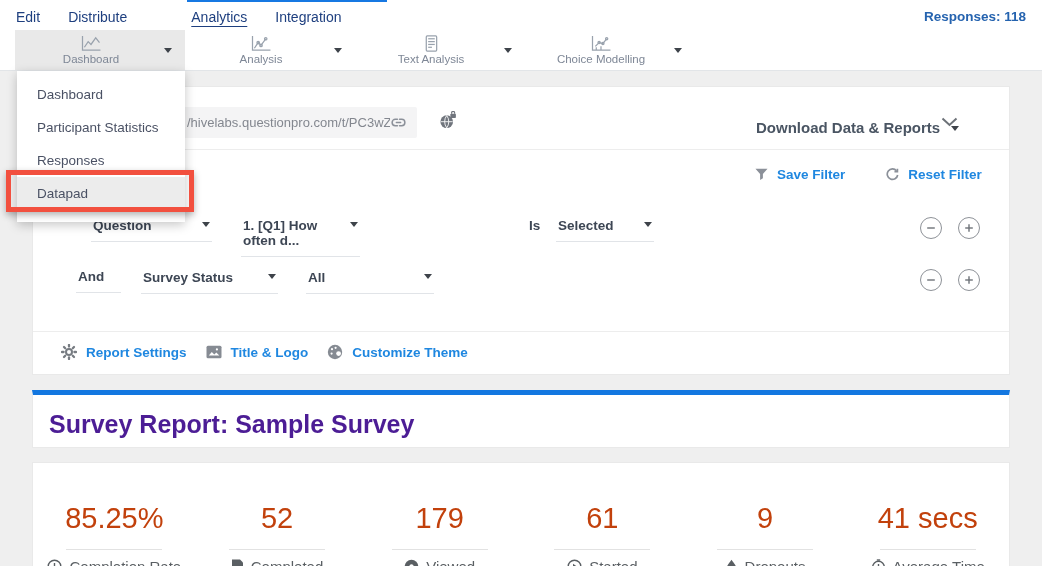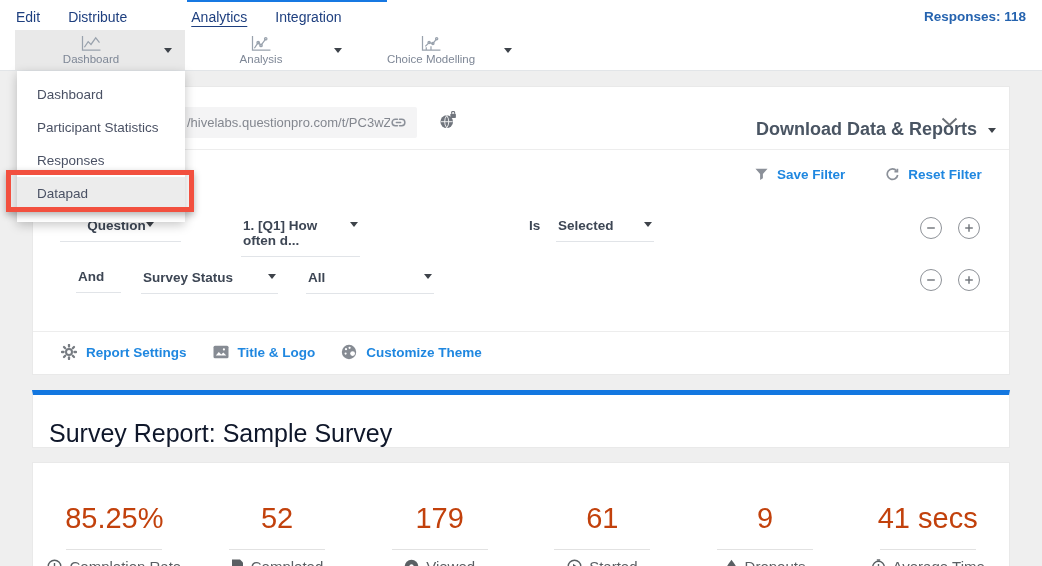--- a/index.html
+++ b/index.html
@@ -42,21 +42,21 @@
   .card { position:absolute; left:32px; width:978px; background:#fff; border:1px solid #e9e9e9; }
   .filter-card { top:86px; height:289px; }
 
   .url-box { position:absolute; left:24px; top:20px; width:360px; height:31px; background:#f4f4f5;
              display:flex; align-items:center; padding:0 10px 0 0; border-radius:2px; }
   .url-text { flex:1; font-size:13px; color:#83878f; white-space:nowrap; overflow:hidden;
               padding-left:130px; }
   .icon-btn { display:flex; align-items:center; justify-content:center; cursor:pointer; }
   .globe-btn { position:absolute; left:405px; top:24px; }
   .download { position:absolute; left:723px; top:32px; display:flex; align-items:center; gap:11px;
-              font-size:18px; font-weight:700; color:#4a5563; cursor:pointer; }
+              font-size:15px; font-weight:700; color:#4a5563; cursor:pointer; }
   .dl-caret { width:0; height:0; border-left:4.5px solid transparent; border-right:4.5px solid transparent;
               border-top:5.5px solid #3e434a; margin-top:2px;}
   .collapse-chev { position:absolute; left:908px; top:30px; cursor:pointer; }
   .divider { position:absolute; left:0; width:100%; border-top:1px solid #ededed; }
 
   .filter-head { position:absolute; top:80px; left:722px; display:flex; gap:40px; }
   .blue-link { display:flex; align-items:center; gap:9px; font-size:13.5px; font-weight:700;
                color:#1f87e0; cursor:pointer; white-space:nowrap; }
 
   .sel { position:absolute; display:flex; justify-content:space-between; align-items:flex-start;
@@ -64,24 +64,24 @@
          color:#3d4654; font-weight:700; cursor:pointer; }
   .sel .caret { width:0; height:0; border-left:4.5px solid transparent;
                 border-right:4.5px solid transparent; border-top:5.5px solid #3e434a; margin-top:4px; }
   .plain-label { position:absolute; font-size:13.5px; color:#3d4654; font-weight:700; }
   .plain-label.underlined { border-bottom:1px solid #e1e4e8; padding:1px 2px 8px 2px; }
 
   .circle-btn { position:absolute; width:22px; height:22px; border:1.4px solid #8e9298;
                 border-radius:50%; display:flex; align-items:center; justify-content:center;
                 cursor:pointer; background:#fff; }
 
-  .settings-row { position:absolute; left:28px; top:257px; display:flex; gap:26px; }
+  .settings-row { position:absolute; left:28px; top:257px; display:flex; gap:19px; }
 
   .title-card { top:390px; height:58px; border-top:5px solid #1377e0; }
-  .title-text { position:absolute; left:16px; top:24px; font-size:25px; font-weight:400; color:#0f172a; }
+  .title-text { position:absolute; left:16px; top:15px; font-size:25px; font-weight:700; color:#4c1d95; }
 
   .stats-card { top:462px; height:130px; display:flex; padding-top:40px; }
   .stat { flex:1; display:flex; flex-direction:column; align-items:center; }
   .stat-value { font-size:29px; color:#c2410c; line-height:1.1; }
   .stat-underline { width:96px; border-top:1px solid #e2e2e2; margin-top:14px; }
   .stat-labelrow { margin-top:8px; display:flex; align-items:center; gap:7px;
                    font-size:15px; color:#5a5f63; }
 </style>
 </head>
 <body>
@@ -122,20 +122,35 @@
             <circle cx="9" cy="8" r="1.3"></circle>
               <circle cx="12" cy="11" r="1.3"></circle>
               <circle cx="17" cy="4" r="1.3"></circle>
           </svg>
         </span>
         <span class="tb-label">Analysis</span>
       </div>
       <span class="tb-caret"></span>
     </div>
 
+    <div class="tb-item">
+      <div class="tb-inner">
+        <span class="tb-icon">
+          <svg width="24" height="17" viewBox="0 0 24 18" fill="none" stroke="#99a2ad" stroke-width="1.3">
+            <rect x="7" y="1" width="11" height="16" rx="1"></rect>
+            <line x1="9" y1="4" x2="16" y2="4"></line>
+              <line x1="9" y1="7" x2="16" y2="7"></line>
+            <line x1="9" y1="10" x2="16" y2="10"></line>
+              <line x1="9" y1="13" x2="13" y2="13"></line>
+          </svg>
+        </span>
+        <span class="tb-label">Text Analysis</span>
+      </div>
+      <span class="tb-caret"></span>
+    </div>
 
     <div class="tb-item">
       <div class="tb-inner">
         <span class="tb-icon">
           <svg width="24" height="17" viewBox="0 0 24 18" fill="none" stroke="#99a2ad" stroke-width="1.3">
             <path d="M3 1v15h19"></path>
               <polyline points="6,12 10,8 14,9 18,4"></polyline>
             <circle cx="10" cy="8" r="1.2"></circle>
               <circle cx="14" cy="9" r="1.2"></circle>
               <circle cx="18" cy="4" r="1.2"></circle>
@@ -194,21 +209,21 @@
       </span>
       <span class="blue-link">
         <svg width="14" height="14" viewBox="0 0 16 16" fill="none" stroke="#8b9099" stroke-width="1.9">
           <path d="M13.2 3.2A6 6 0 1 0 14.5 8"></path>
             <polyline points="14.2,0.8 14.2,4.2 10.8,4.2"></polyline>
         </svg>
         <span>Reset Filter</span>
       </span>
     </div>
 
-    <div class="sel" style="left:27px; top:130px; width:121px;justify-content:center;">
+    <div class="sel" style="left:58px; top:130px; width:121px;">
       <span>Question</span>
       <span class="caret"></span>
     </div>
     <div class="sel" style="left:208px; top:130px; width:119px;">
       <span>1. [Q1] How often d...</span>
       <span class="caret"></span>
     </div>
     <span class="plain-label" style="left:496px; top:131px;">Is</span>
     <div class="sel" style="left:523px; top:130px; width:98px;">
       <span>Selected</span>

